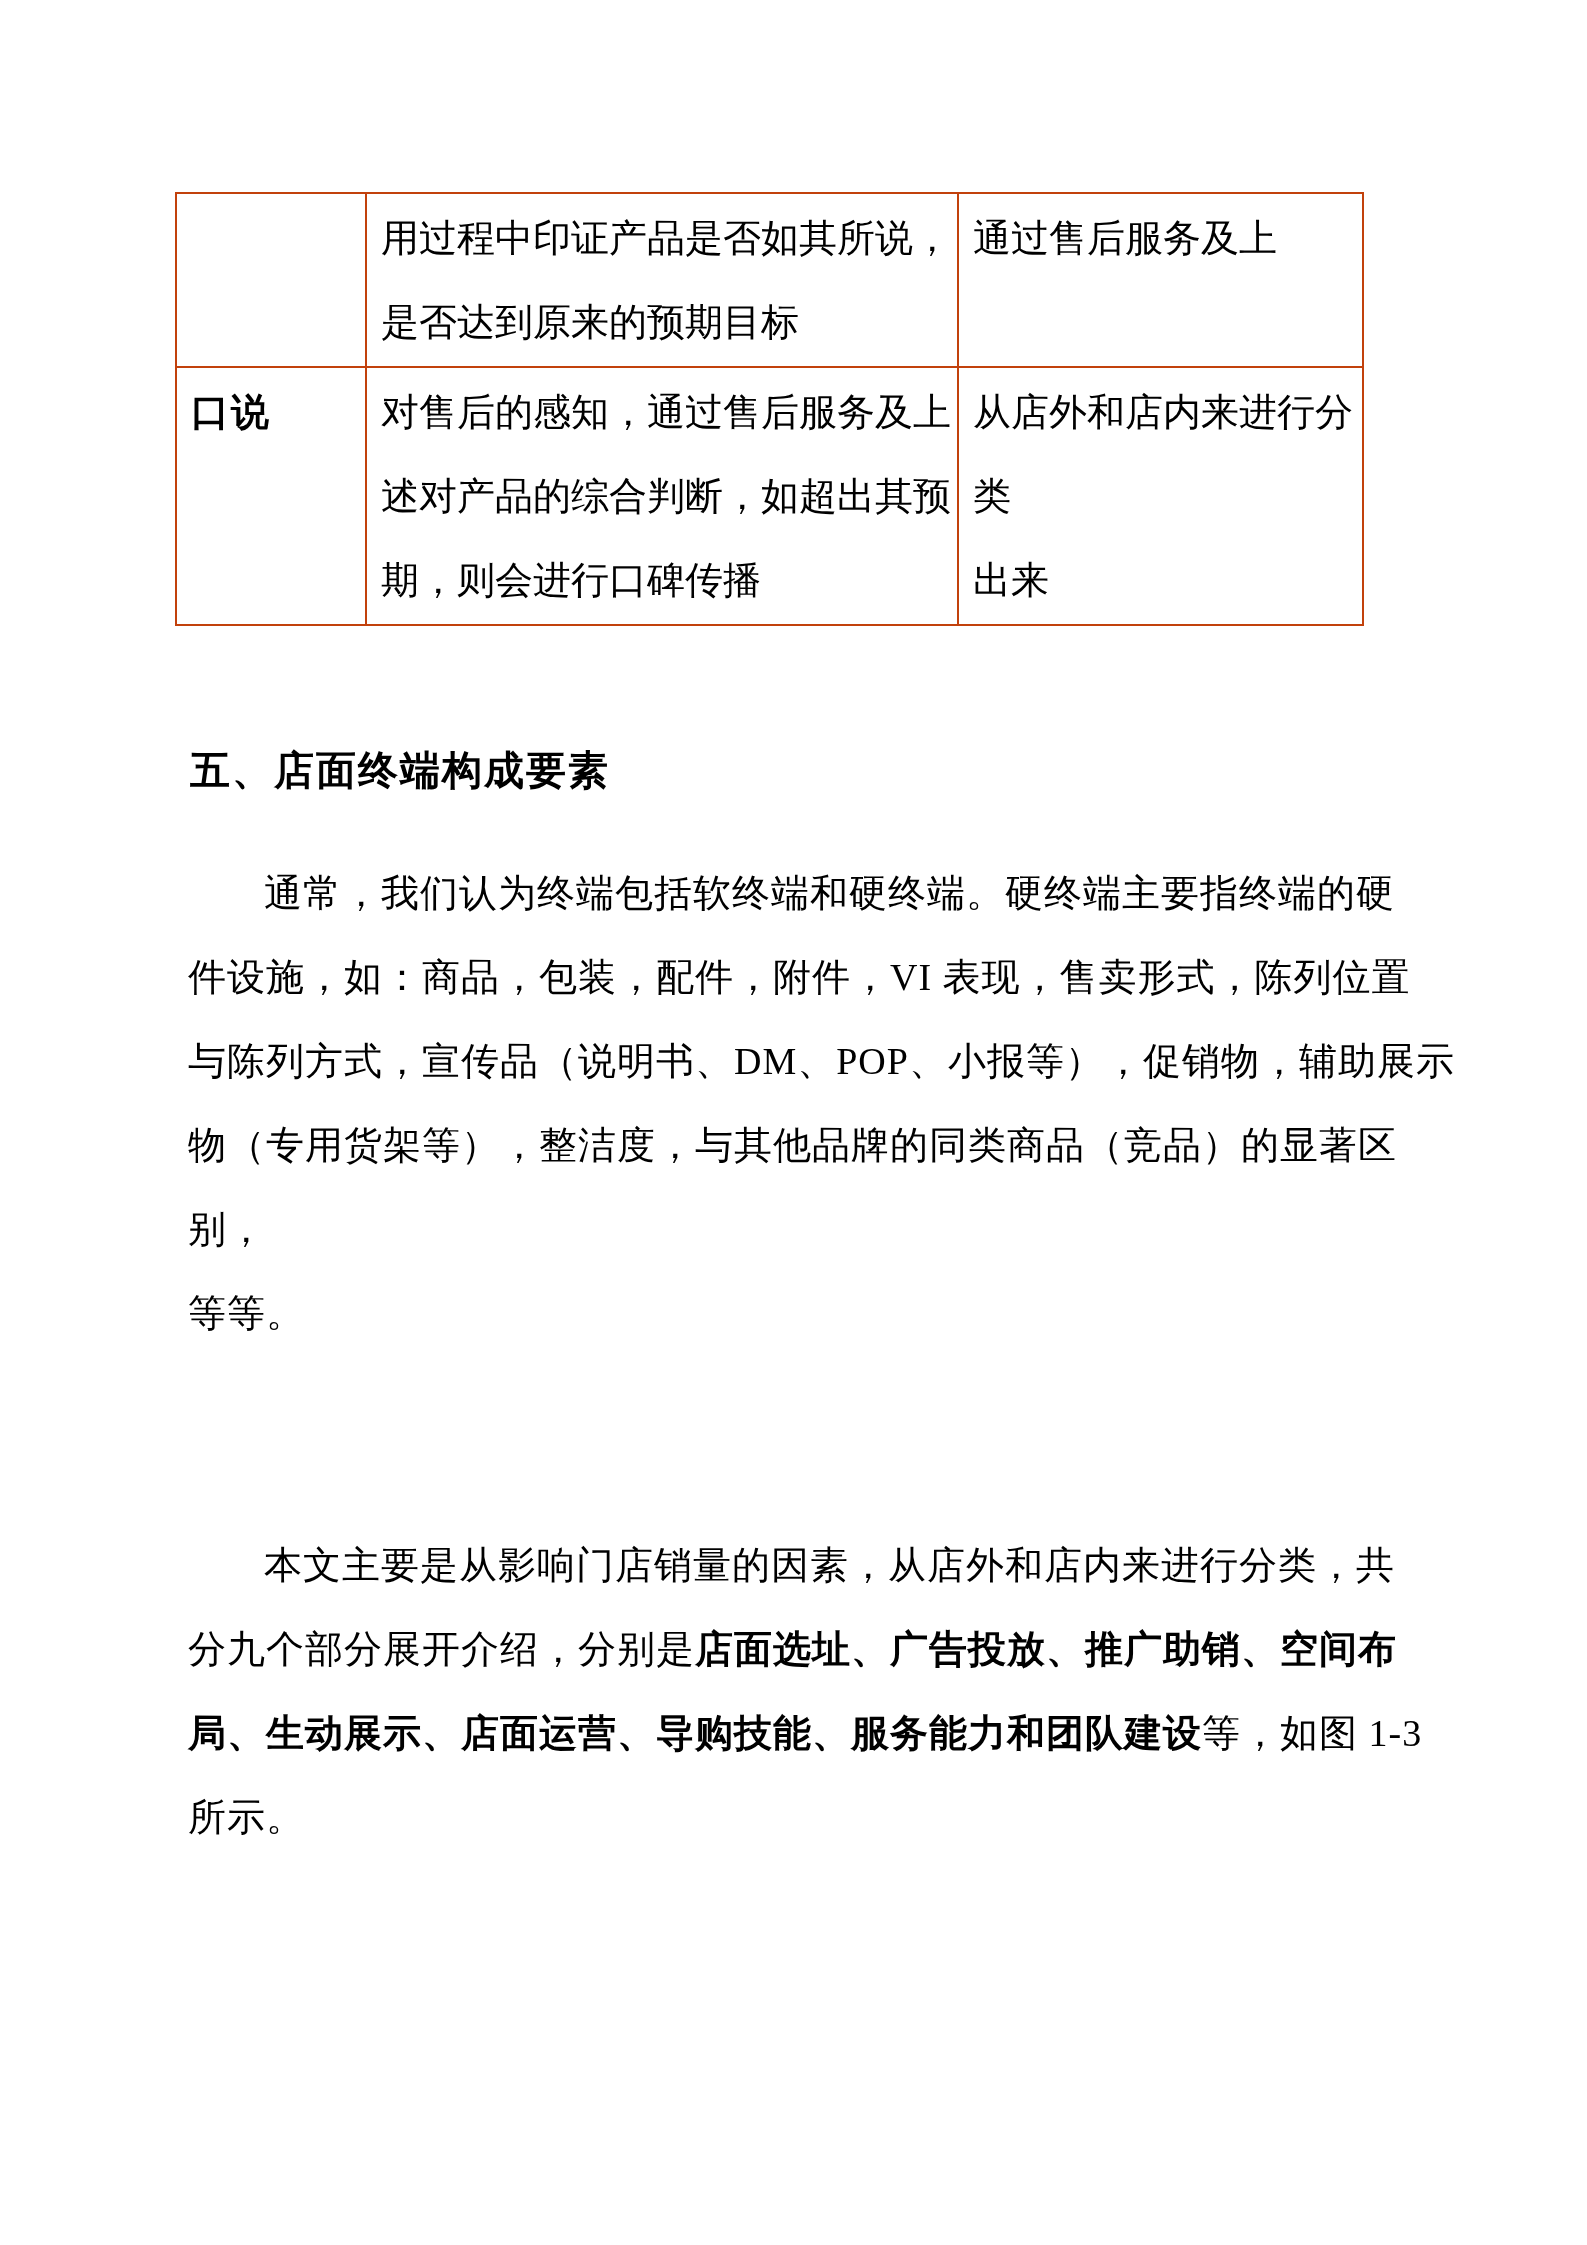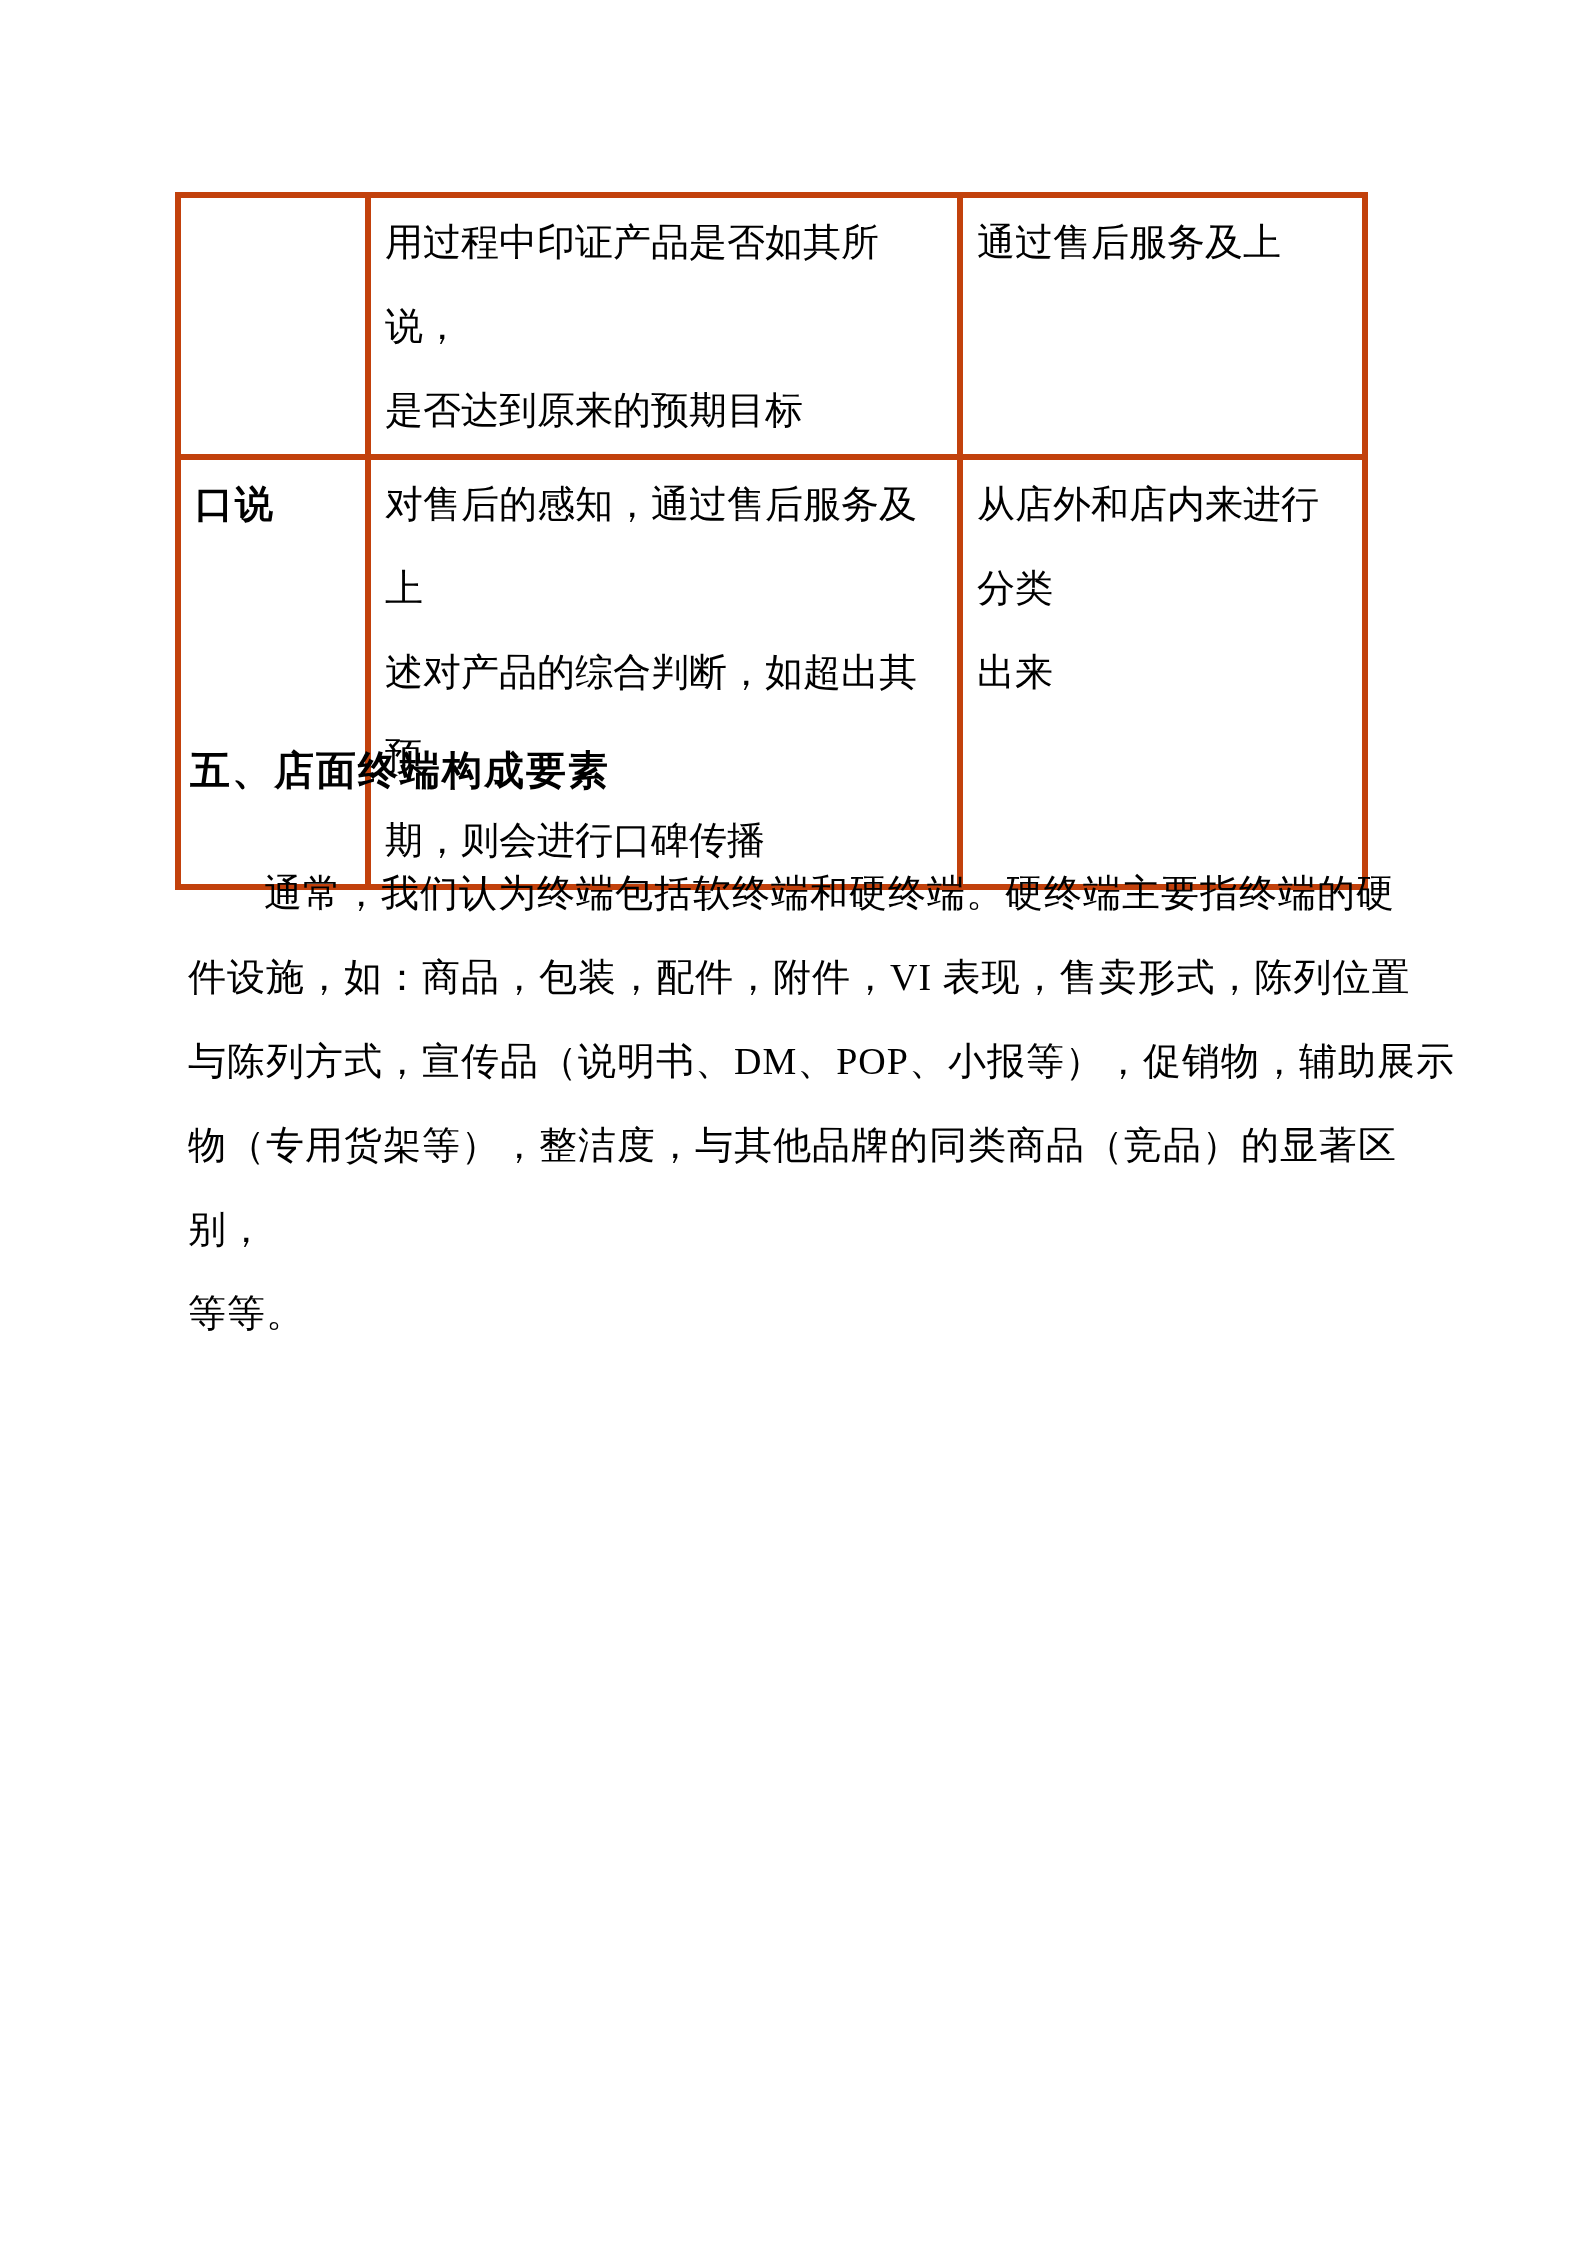--- a/index.html
+++ b/index.html
@@ -15,21 +15,21 @@
   }
 
   
   table.assess {
     position:absolute; left:175px; top:192px;
     width:1187px;
     border-collapse:collapse;
     table-layout:fixed;
   }
   table.assess td {
-    border:6px solid #c2410c;
+    border:2px solid #c2410c;
     vertical-align:top;
     padding:2px 6px 2px 14px;
     line-height:84px;
     white-space:pre-line;
     overflow:hidden;
   }
   tr.row-1 { height:167px; }
   tr.row-2 { height:252px; }
   td.stage-cell {
     text-align:left;
@@ -95,14 +95,20 @@
 
   <div class="sec-heading">五、店面终端构成要素</div>
 
   <div id="p1" class="para indent">通常，我们认为终端包括软终端和硬终端。硬终端主要指终端的硬
 件设施，如：商品，包装，配件，附件，VI 表现，售卖形式，陈列位置
 与陈列方式，宣传品（说明书、DM、POP、小报等），促销物，辅助展示
 物（专用货架等），整洁度，与其他品牌的同类商品（竞品）的显著区别，
 等等。</div>
 
 
+  <div id="p3" class="para para-lines">
+    <div class="line first">本文主要是从影响门店销量的因素，从店外和店内来进行分类，共</div>
+    <div class="line"><span>分九个部分展开介绍，分别是</span><span class="b">店面选址、广告投放、推广助销、空间布</span></div>
+    <div class="line"><span class="b">局、生动展示、店面运营、导购技能、服务能力和团队建设</span><span>等，如图 1-3</span></div>
+    <div class="line">所示。</div>
+  </div>
 
 </div>
 
 </body></html>

